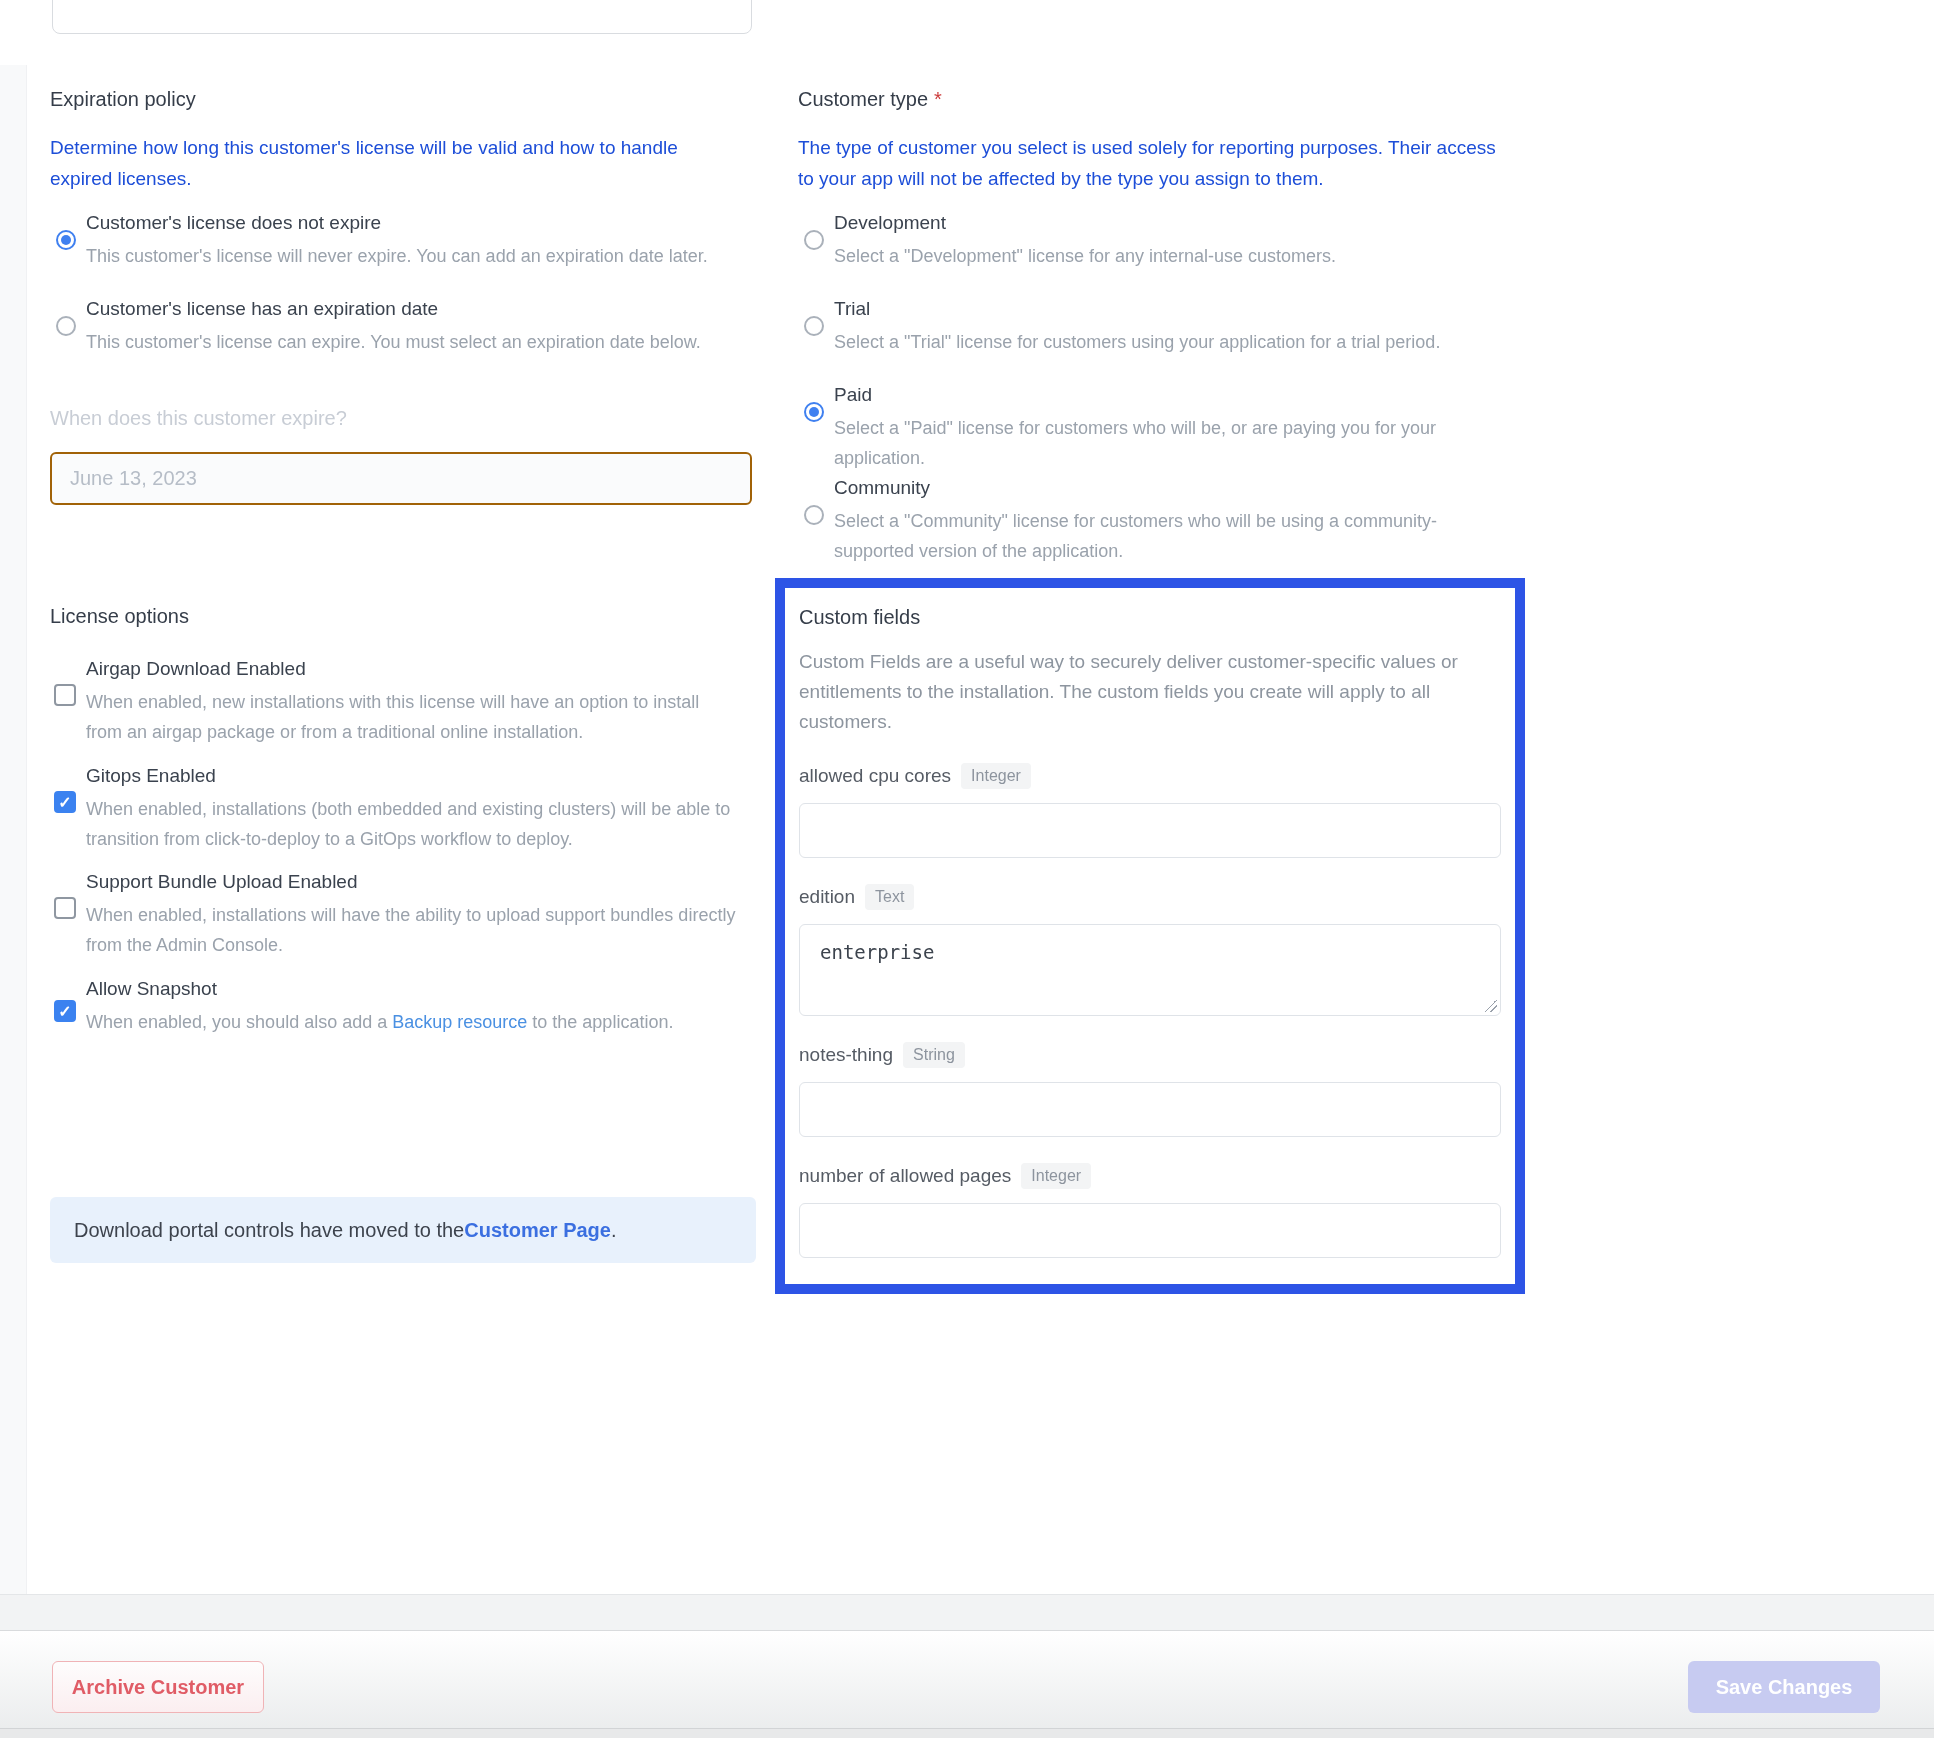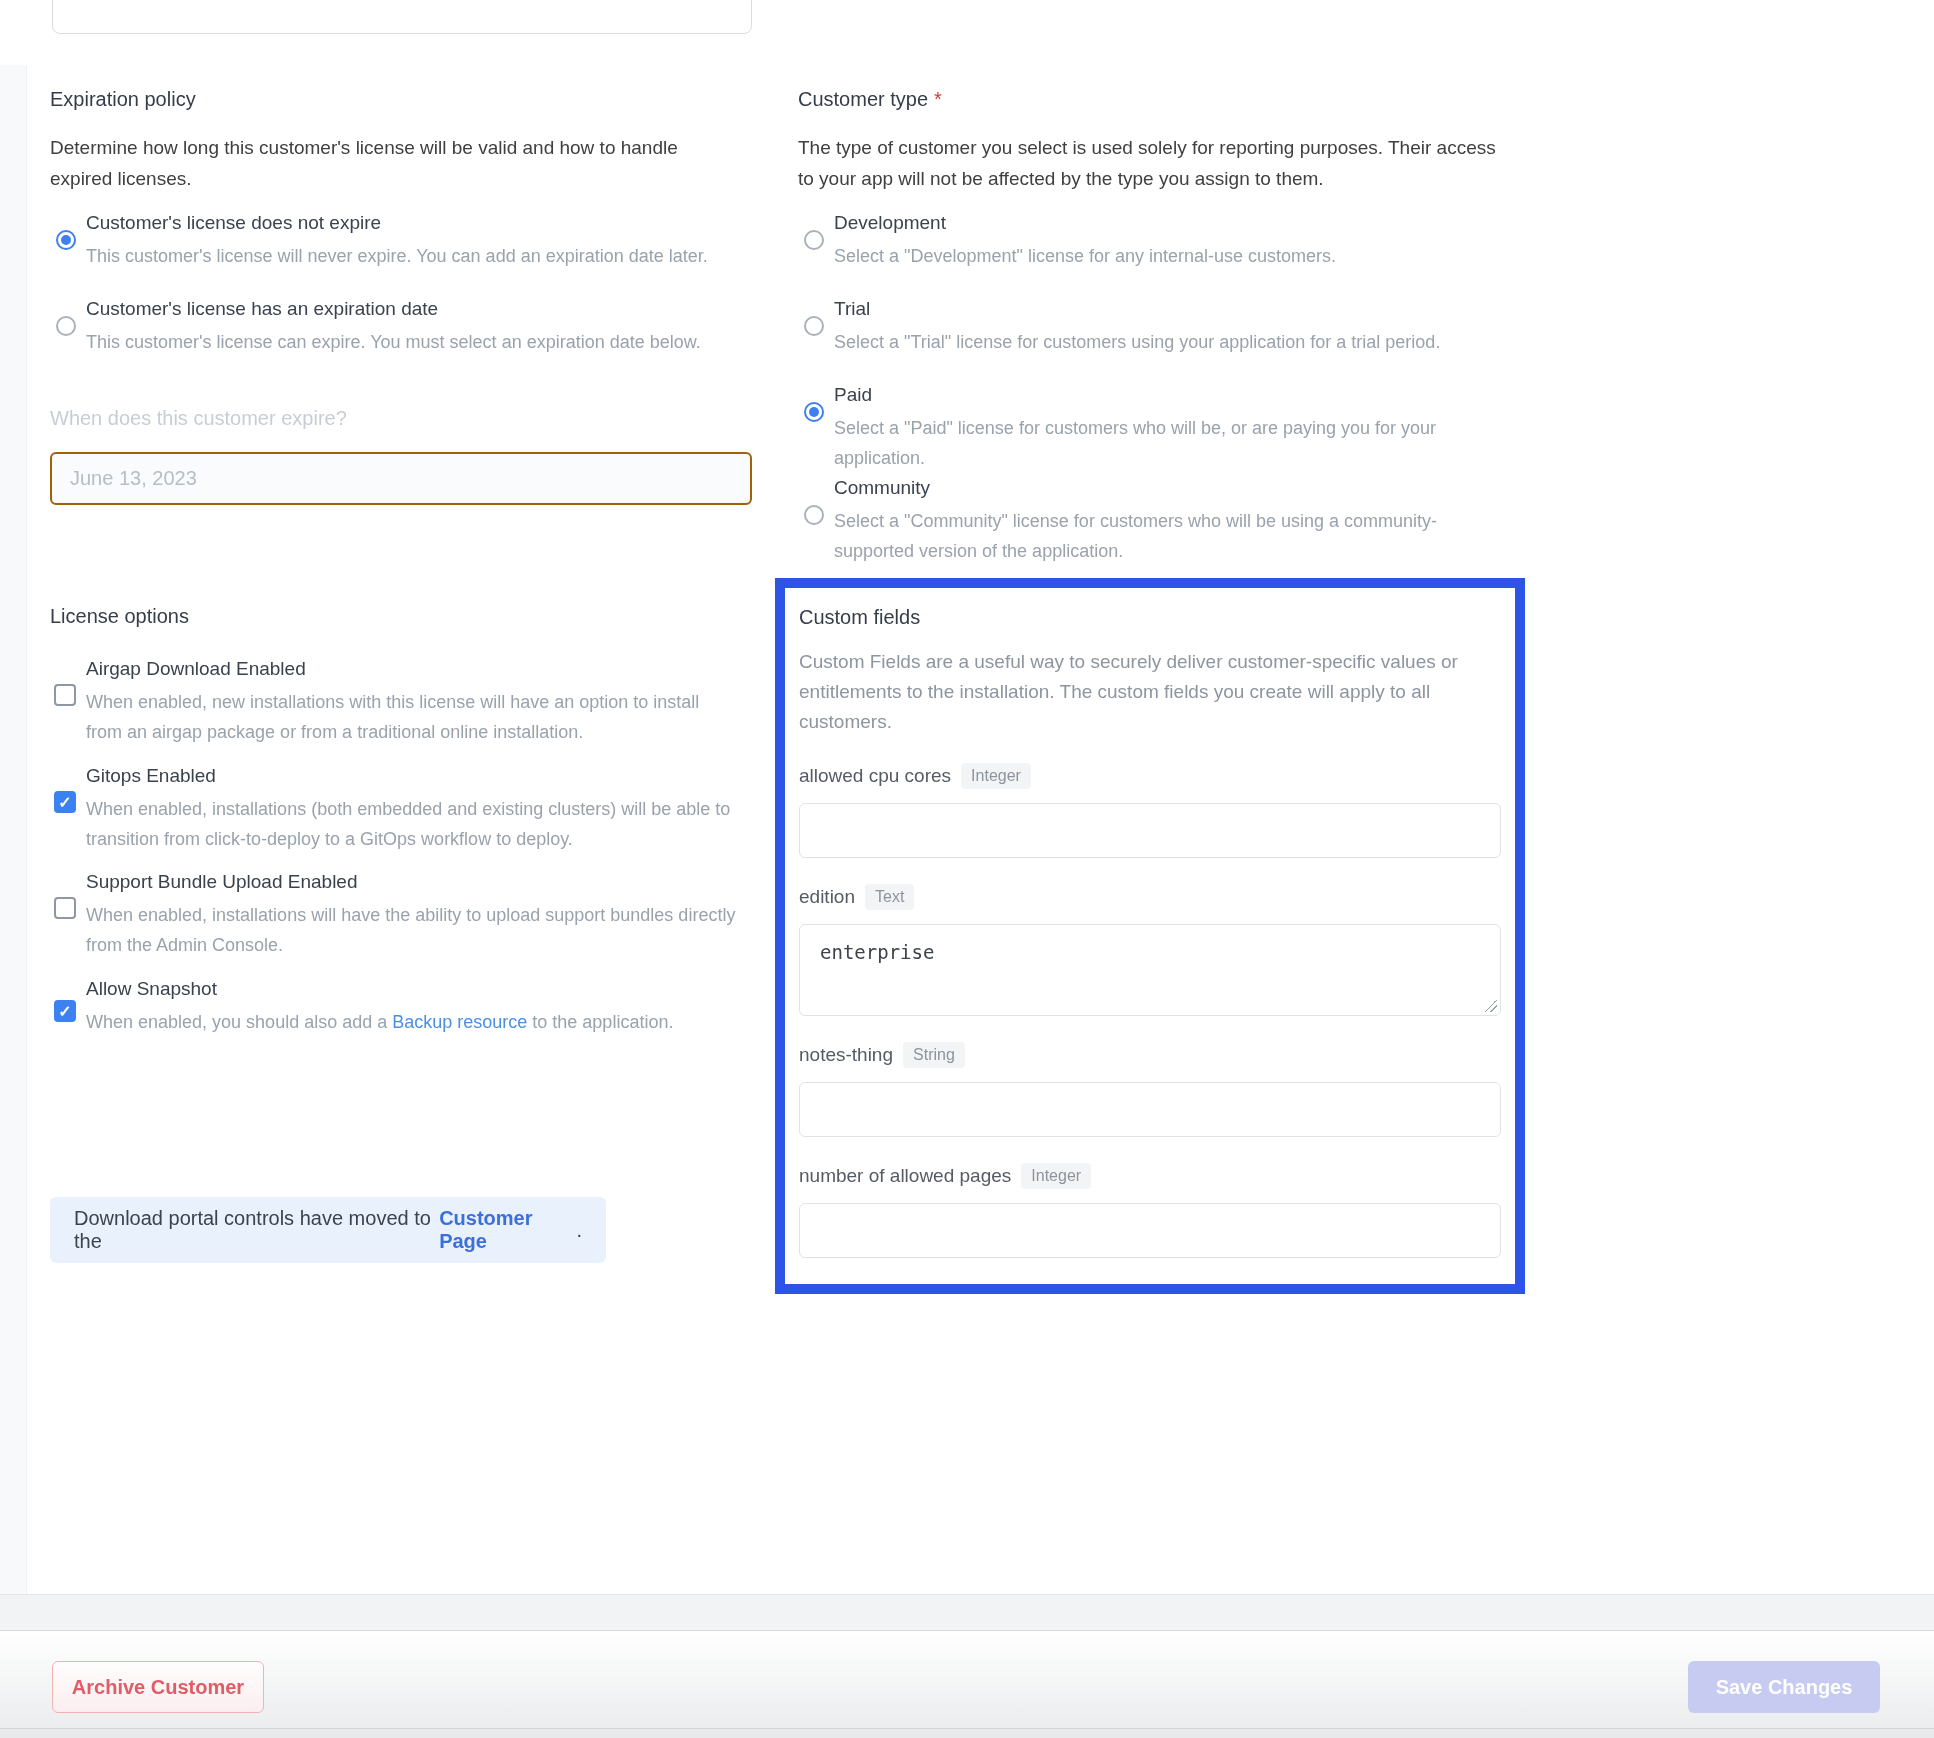--- a/index.html
+++ b/index.html
@@ -13,21 +13,21 @@
 
   
   .top-remnant{ position:absolute; left:52px; top:-30px; width:700px; height:64px;
     background:#fff; border:1px solid #d9dce0; border-radius:8px; }
 
   .col{ position:absolute; top:0; }
   .col-left{ left:50px; width:702px; }
   .col-right{ left:798px; width:700px; }
 
   .section-title{ position:absolute; font-size:20px; color:#353d49; }
-  .para{ position:absolute; font-size:19px; line-height:31px; color:#404040; }
+  .para{ position:absolute; font-size:19px; line-height:31px; color:#1d4ed8; }
 
   
   .opt{ position:absolute; display:flex; }
   .ctrl-col{ width:36px; flex:0 0 36px; }
   .radio{ width:20px; height:20px; border-radius:50%; background:#fff;
     border:2px solid #aab1ba; margin-top:18px; margin-left:6px;
     display:flex; align-items:center; justify-content:center; }
   .radio.selected{ border-color:#3f80f0; }
   .radio.selected::after{ content:""; width:10px; height:10px; border-radius:50%;
     background:#3f80f0; }
@@ -44,21 +44,21 @@
   .inline-link{ color:#4a90e2; cursor:pointer; }
 
   
   .expire-q{ position:absolute; font-size:20px; color:#c8cdd5; }
   .date-input{ position:absolute; left:0; top:452px; width:702px; height:53px;
     background:#fafbfc; border:2px solid #a16207; border-radius:6px;
     font-size:20px; color:#b6bdc7; padding:0 18px;
     font-family:"Liberation Sans", sans-serif; }
 
   
-  .notice{ position:absolute; left:0; top:1197px; width:556px; height:66px;
+  .notice{ position:absolute; left:0; top:1197px; width:706px; height:66px;
     background:#e8f1fc; border-radius:6px; display:flex; align-items:center;
     padding:0 24px; font-size:20px; color:#3d434d; }
   .notice .link{ color:#3b6fe0; font-weight:bold; margin-left:0; cursor:pointer; }
 
   
   .req{ color:#cc3c3c; margin-left:6px; }
 
   
   .custom-box{ position:absolute; left:775px; top:578px; width:750px; height:716px;
     border:10px solid #2d54e6; background:#fff; padding:18px 14px 0 14px; }

